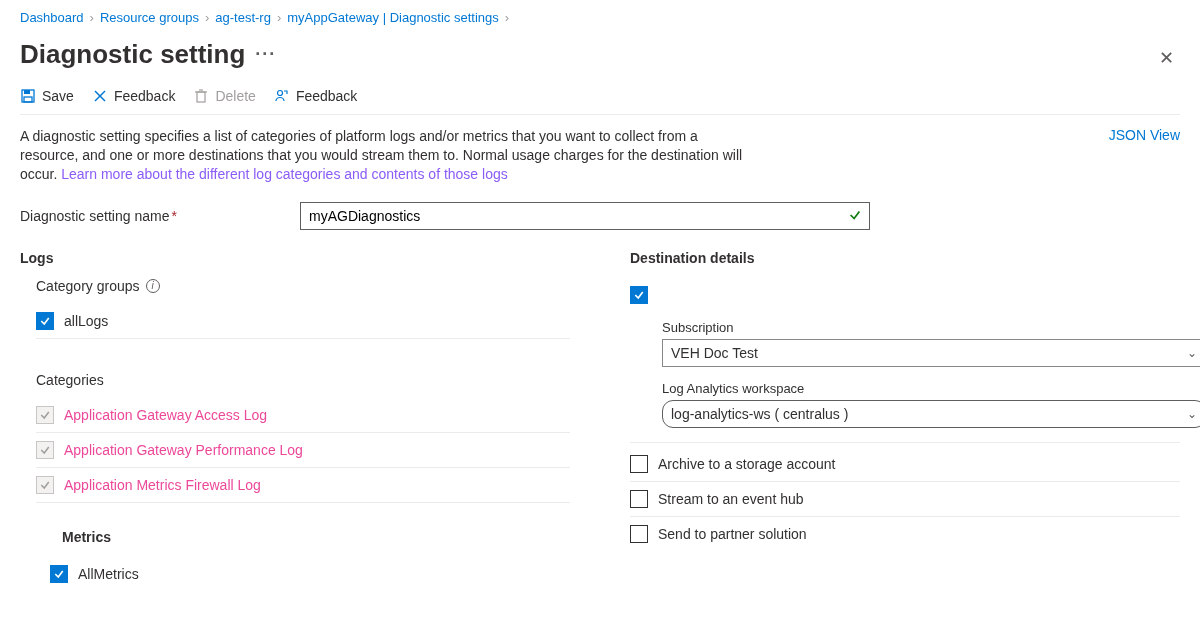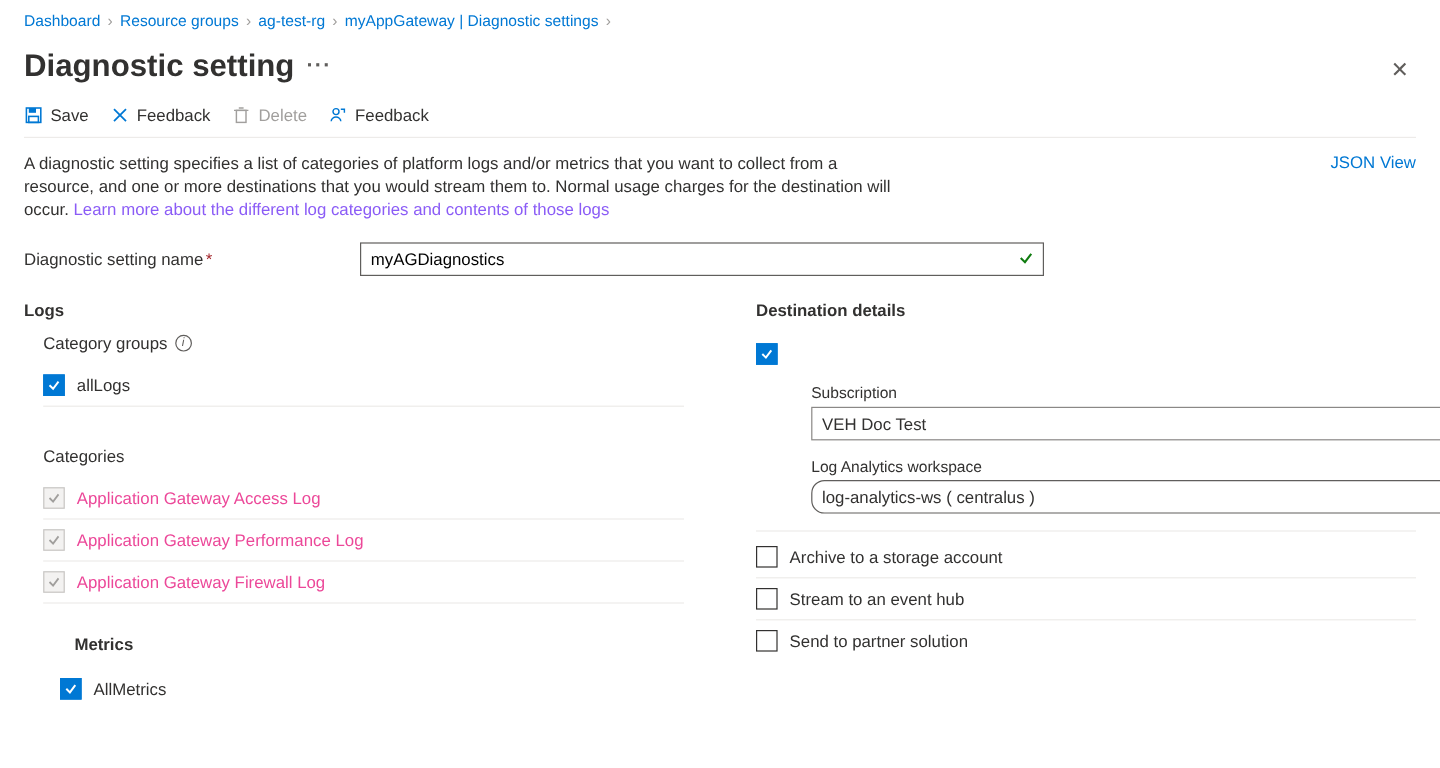--- a/index.html
+++ b/index.html
@@ -52,21 +52,21 @@
   .sub-heading { color: #323130; margin: 10px 0 10px 16px; font-size: 14px; display:flex; align-items:center; gap:6px;}
   .info-icon { width: 14px; height:14px; border:1px solid #605e5c; border-radius:50%; display:inline-flex; align-items:center; justify-content:center; font-size:10px; color:#605e5c; font-style: italic;}
   .chk-row { display:flex; align-items:center; gap:10px; padding: 8px 0; margin-left: 16px; border-bottom: 1px solid #edebe9;}
   .chk-row.no-indent { margin-left: 0;}
   .chk-row.last { border-bottom: none;}
   .chk-row.disabled { color: #ec4899;}
   .cbox { width: 18px; height: 18px; border: 1px solid #323130; display:inline-flex; align-items:center; justify-content:center; cursor:pointer; background:#fff;}
   .cbox.checked { background:#0078d4; border-color:#0078d4; color:#fff;}
   .cbox.disabled { border-color:#c8c6c4; background:#f3f2f1; color:#a19f9d; cursor:default;}
   .cbox svg { width:12px; height:12px;}
-  .field-block { margin: 8px 0 14px 46px;}
+  .field-block { margin: 8px 0 14px 32px;}
   .field-label { font-size: 13px; margin-bottom: 4px; color:#323130;}
   .select { width: 544px; border: 1px solid #8a8886; padding: 5px 8px; font-size: 14px; display:flex; justify-content:space-between; align-items:center; cursor:pointer; background:#fff;}
   .select.highlight { border-color: #605e5c; border-radius: 11px;}
   .chev { color:#605e5c; font-size:12px;}
   hr.divider { border: none; border-top: 1px solid #edebe9; margin: 4px 0 4px 30px;}
 </style>
 </head>
 <body>
 
 <div class="breadcrumb">
@@ -188,21 +188,21 @@
           </svg>
       </span>
       <span>Application Gateway Performance Log</span>
     </div>
     <div class="chk-row disabled">
       <span class="cbox disabled">
         <svg viewBox="0 0 16 16" fill="none" stroke="#a19f9d" stroke-width="2">
             <polyline points="3,8 7,12 13,4"></polyline>
           </svg>
       </span>
-      <span>Application Gateway Firewall Log</span>
+      <span>Application Metrics Firewall Log</span>
     </div>
 
     <div class="section-heading" style="margin-top:26px;padding-left:42px;">Metrics</div>
     <div class="chk-row last" style="margin-left:30px;">
       <span class="cbox checked">
         <svg viewBox="0 0 16 16" fill="none" stroke="#fff" stroke-width="2.2">
             <polyline points="3,8 7,12 13,4"></polyline>
           </svg>
       </span>
       <span>AllMetrics</span>

